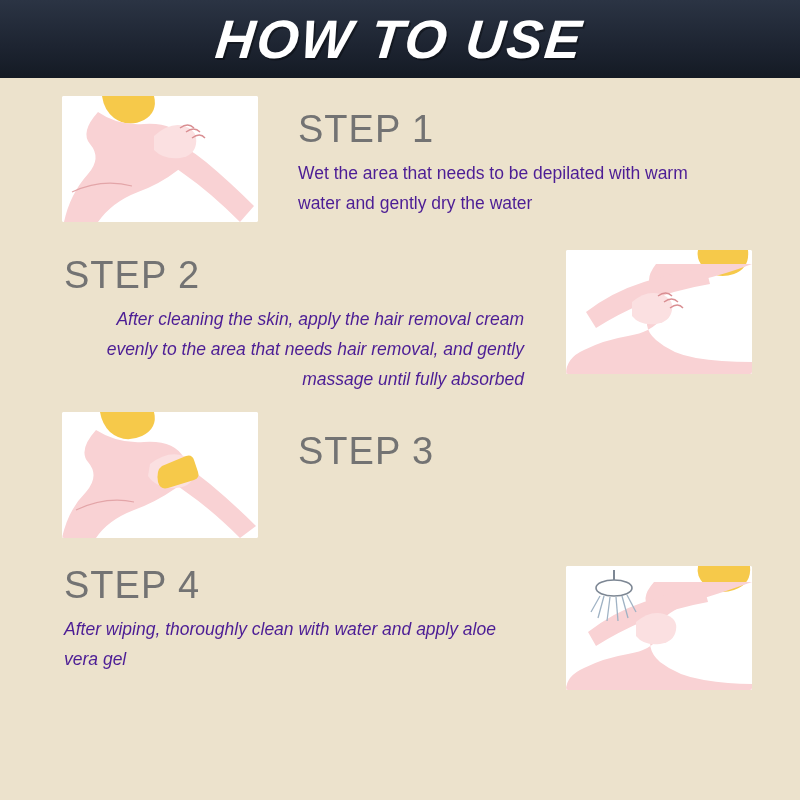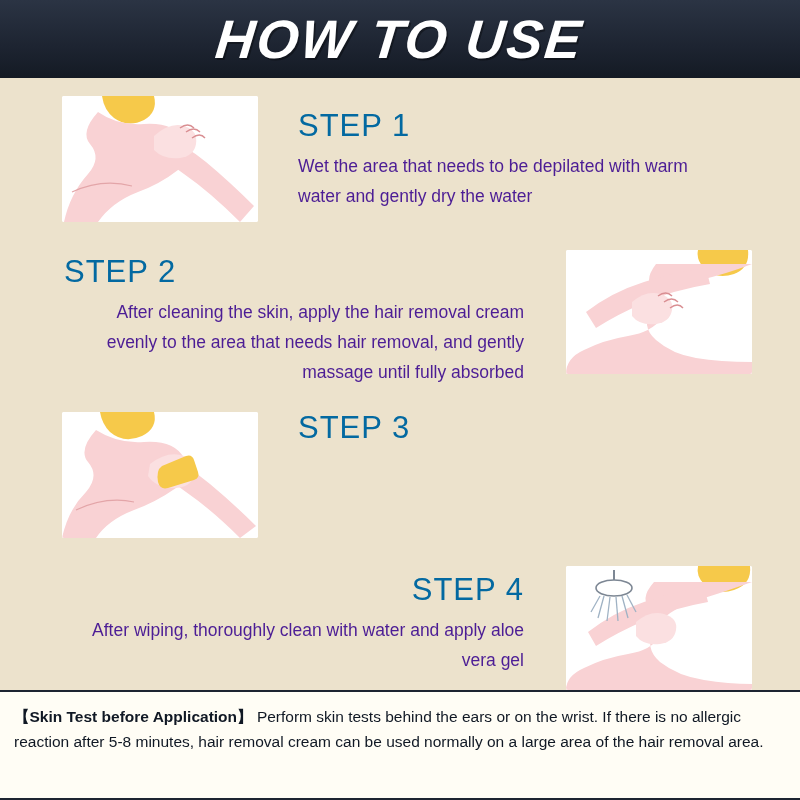--- a/index.html
+++ b/index.html
@@ -73,22 +73,22 @@
     height: 124px;
   }
   .illus svg { display:block; width:100%; height:100%; }
 
   .step-text {
     display: flex;
     flex-direction: column;
   }
   .step-label {
     font-family: "Liberation Sans", sans-serif;
-    font-size: 31px;
-    color: #0369a1;
+    font-size: 38px;
+    color: #737373;
     letter-spacing: 1px;
     font-weight: 400;
     line-height: 1.0;
     margin-bottom: 10px;
   }
   .step-desc {
     font-family: "Liberation Sans", sans-serif;
     font-size: 17.5px;
     color: #4c1d95;
     line-height: 1.72;
@@ -96,26 +96,26 @@
   }
 
   
   #block1 { left: 62px;  top: 18px;  }
   #block1 .step-text { margin-left: 40px; margin-top: 14px; }
 
   #block2 { left: 62px;  top: 172px; flex-direction: row-reverse; }
   #block2 .step-text { margin-right: 42px; margin-top: 6px; text-align: right; }
 
   #block3 { left: 62px;  top: 334px; }
-  #block3 .step-text { margin-left: 40px; margin-top: 0; }
+  #block3 .step-text { margin-left: 40px; margin-top: 20px; }
 
   #block4 { left: 62px;  top: 488px; flex-direction: row-reverse; }
-  #block4 .step-text { margin-right: 42px; margin-top: 8px; text-align: right; }
-
-  #block2 .step-desc, #block4 .step-desc { max-width: 460px; }
+  #block4 .step-text { margin-right: 42px; margin-top: 0; }
+
+  #block2 .step-desc, #block4 .step-desc { max-width: 460px; font-style: italic; }
 
   
   .footer {
     flex: 0 0 auto;
     background: #fffdf5;
     border-top: 2px solid #1d2431;
     border-bottom: 2px solid #1d2431;
     padding: 12px 14px 14px 14px;
     box-sizing: border-box;
     height: 110px;
@@ -223,17 +223,14 @@
         </svg>
       </div>
       <div class="step-text">
         <div class="step-label">STEP 4</div>
         <div class="step-desc">After wiping, thoroughly clean with water and apply aloe vera gel</div>
       </div>
     </div>
 
   </div>
 
-  <div class="footer">
-    <div class="footer-text"><b>【Skin Test before Application】</b> <span>Perform skin tests behind the ears or on the wrist. If there is no allergic reaction after 5-8 minutes, hair removal cream can be used normally on a large area of the hair removal area.</span></div>
-  </div>
 
 </div>
 
 </body></html>

